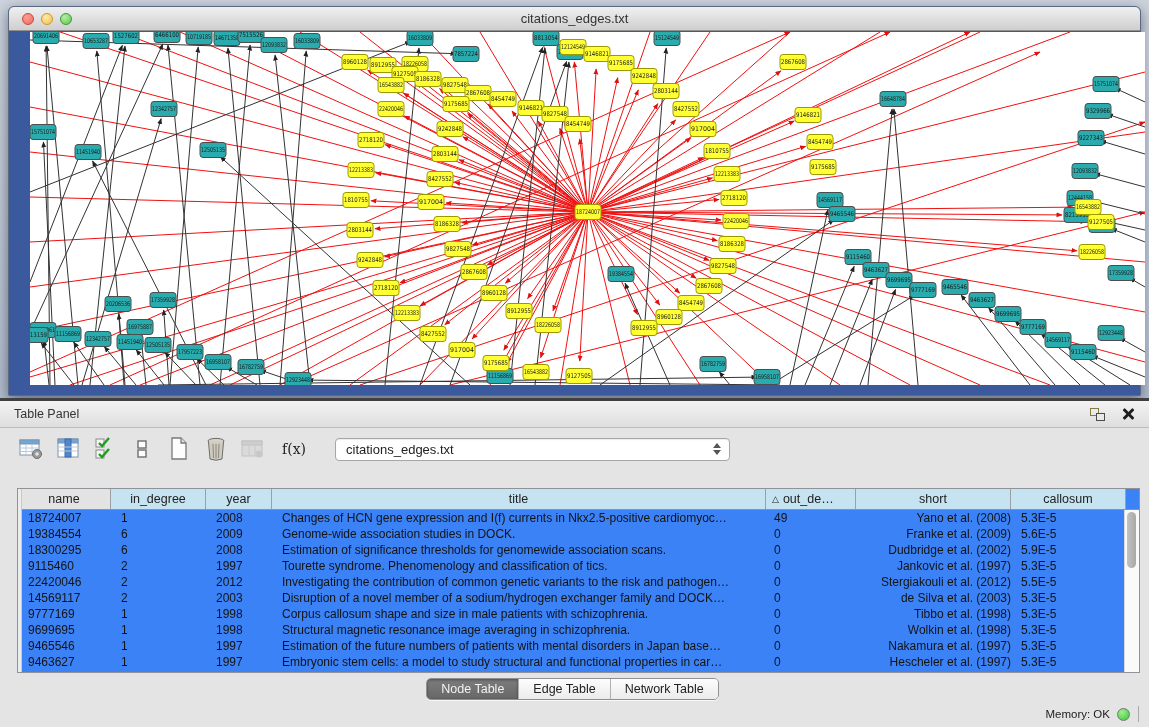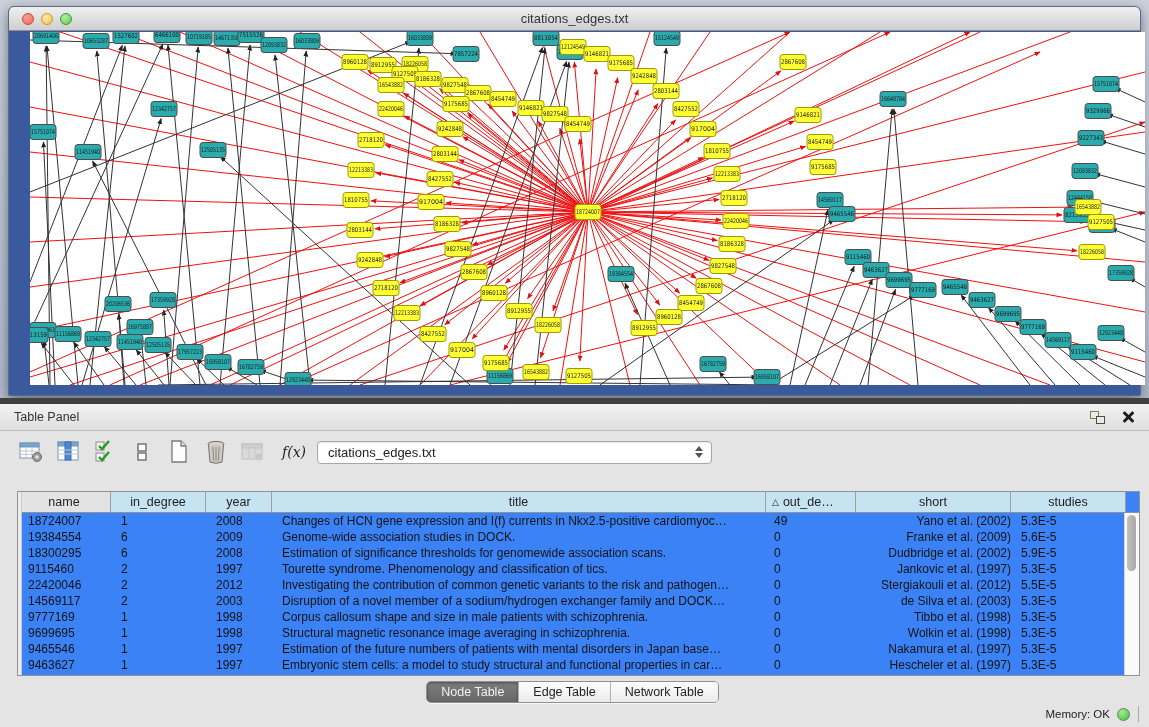--- a/index.html
+++ b/index.html
@@ -21,38 +21,38 @@
   .canvas-holder { position:absolute; left:9px; top:25px; width:1115px; height:353px; background:#fff; overflow:hidden;margin-left:12px; }
   svg.net { display:block; }
   line.er { stroke:var(--edge_red); stroke-width:1; }
   line.ek { stroke:var(--edge_black); stroke-width:1; }
   rect.nt { fill:var(--node_teal); stroke:#4d4d4d; stroke-width:1; }
   rect.ny { fill:var(--node_yellow); stroke:#9a9a00; stroke-width:1; }
   text.lbl { font-family:"DejaVu Sans",sans-serif; font-size:6.5px; fill:#1c1c1c; text-anchor:middle; }
 
   
   #table-panel { position:absolute; left:0; top:398px; width:1149px; height:329px;
-    background:#e4e4e4; border-top:6px solid #404040; }
+    background:#e4e4e4; border-top:3px solid #404040; }
   .panel-titlebar { height:27px; background:linear-gradient(#f3f3f3,#dedede);
     border-bottom:1px solid #bcbcbc; display:flex; align-items:center; padding:0 14px; }
   .panel-title { font-size:12.5px; color:#333; }
   .panel-titlebar .spacer { flex:1; }
   .float-icon { position:relative; width:15px; height:13px; margin-right:16px; cursor:default; }
   .float-icon .sq1 { position:absolute; left:0; top:0; width:9px; height:8px; border:1.4px solid #857a45; background:transparent; }
   .float-icon .sq2 { position:absolute; right:0; bottom:0; width:9px; height:8px; border:1.4px solid #4c4c4c; background:#e9e9e9; }
   .close-icon { position:relative; width:14px; height:14px; cursor:default; }
   .close-icon::before, .close-icon::after { content:""; position:absolute; left:6px; top:0;
     width:3px; height:14px; background:#1d1d1d; border-radius:1px; }
   .close-icon::before { transform:rotate(45deg); }
   .close-icon::after  { transform:rotate(-45deg); }
 
   .toolbar { height:42px; display:flex; align-items:center; padding-left:16px; }
   .tool { width:30px; height:30px; margin-right:7px; display:flex; align-items:center; justify-content:center; }
   .tool svg { display:block; }
-  .tool.fx { font-family:"DejaVu Serif",serif; font-style:italic; font-size:14px; color:#222; margin-left:4px; margin-right:2px; }
+  .tool.fx { font-family:"DejaVu Serif",serif; font-size:14px; color:#222; margin-left:4px; margin-right:20px; }
   .net-select { width:395px; height:23px; background:#fff; border:1px solid #a6a6a6; border-radius:4px;
     display:flex; align-items:center; padding:0 8px 0 10px; font-size:13px; color:#222; margin-left:6px;
     box-shadow:inset 0 1px 1px rgba(0,0,0,.08); }
   .net-select .val { flex:1; }
   .stepper { display:flex; flex-direction:column; gap:2px; align-items:center; }
   .stepper .up    { width:0; height:0; border-left:4px solid transparent; border-right:4px solid transparent; border-bottom:5px solid #555; }
   .stepper .down  { width:0; height:0; border-left:4px solid transparent; border-right:4px solid transparent; border-top:5px solid #555; }
 
   .table-wrap { position:absolute; left:17px; top:87px; width:1123px; height:185px;
     background:#3b82f6; border:1px solid #8f9296; }
@@ -845,30 +845,30 @@
   </div>
 
   <div class="table-wrap">
     <div class="thead">
         <div class="th c0 first">name</div>
         <div class="th c1">in_degree</div>
         <div class="th c2">year</div>
         <div class="th c3">title</div>
         <div class="th c4 leftal"><span class="sort">△</span>out_de…</div>
         <div class="th c5">short</div>
-        <div class="th c6">studies</div>
+        <div class="th c6">callosum</div>
       </div>
     <div class="tbody">
         <div class="tr">
           <div class="td c0">18724007</div>
           <div class="td c1">1</div>
           <div class="td c2">2008</div>
           <div class="td c3">Changes of HCN gene expression and I(f) currents in Nkx2.5-positive cardiomyoc…</div>
           <div class="td c4">49</div>
-          <div class="td c5">Yano et al. (2002)</div>
+          <div class="td c5">Yano et al. (2008)</div>
           <div class="td c6">5.3E-5</div>
         </div>
         <div class="tr">
           <div class="td c0">19384554</div>
           <div class="td c1">6</div>
           <div class="td c2">2009</div>
           <div class="td c3">Genome-wide association studies in DOCK.</div>
           <div class="td c4">0</div>
           <div class="td c5">Franke et al. (2009)</div>
           <div class="td c6">5.6E-5</div>

